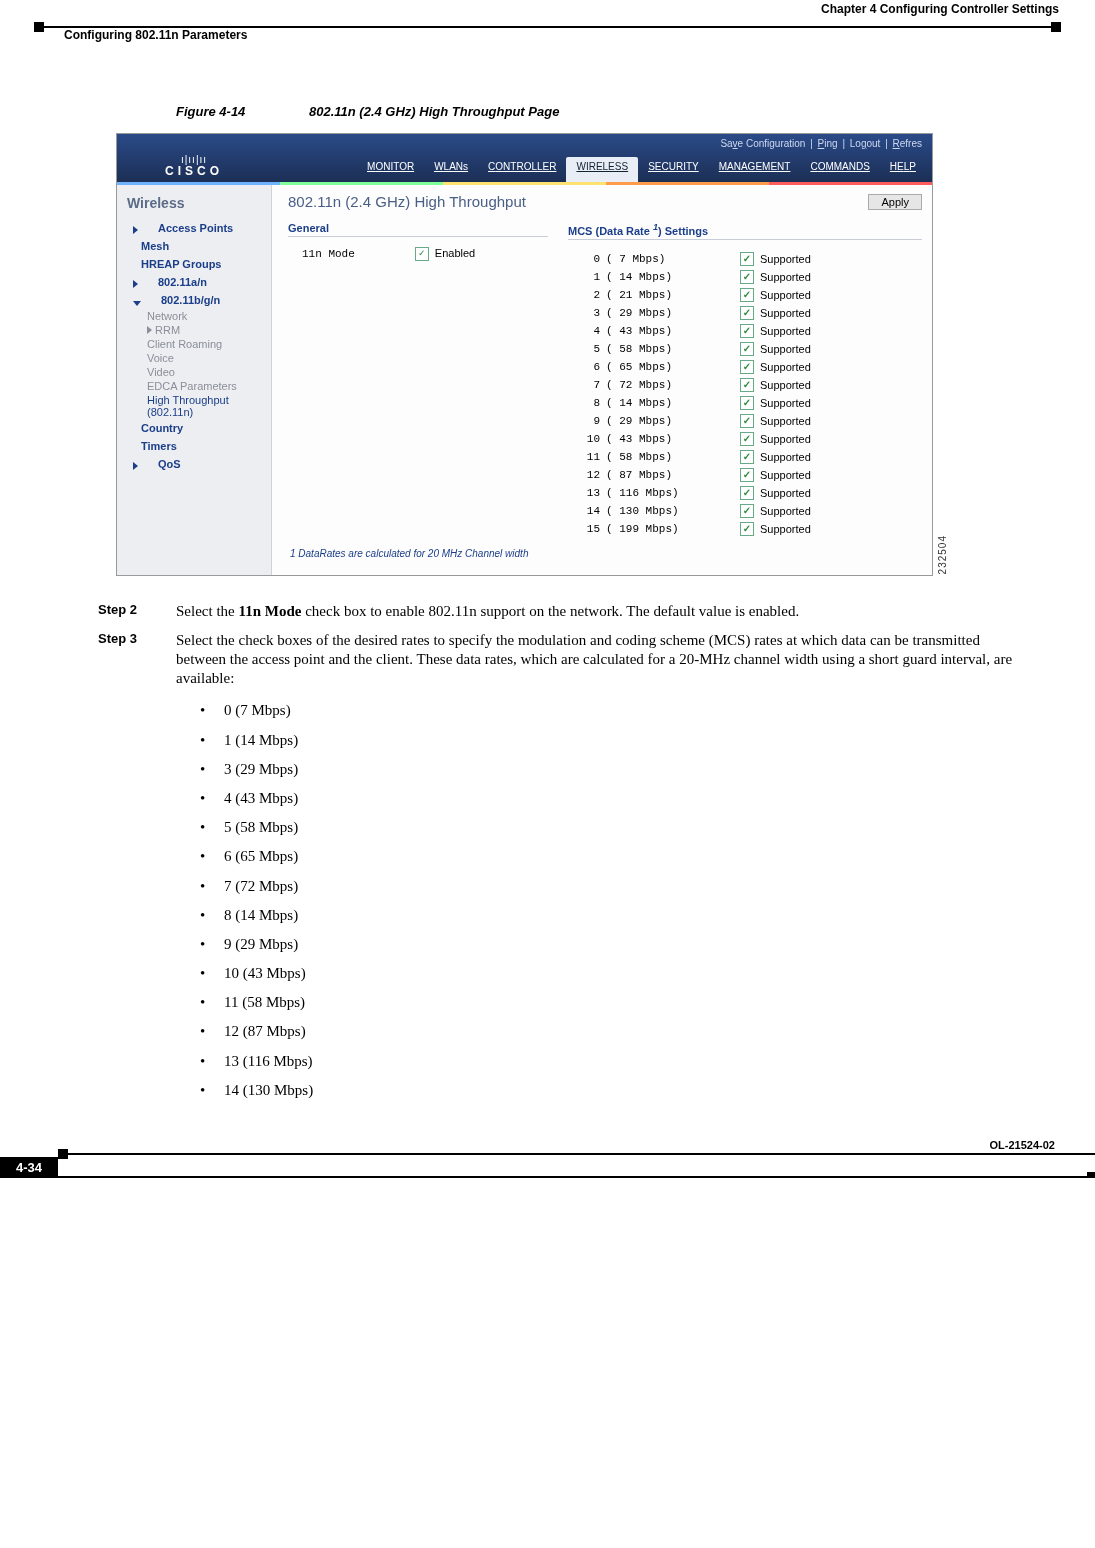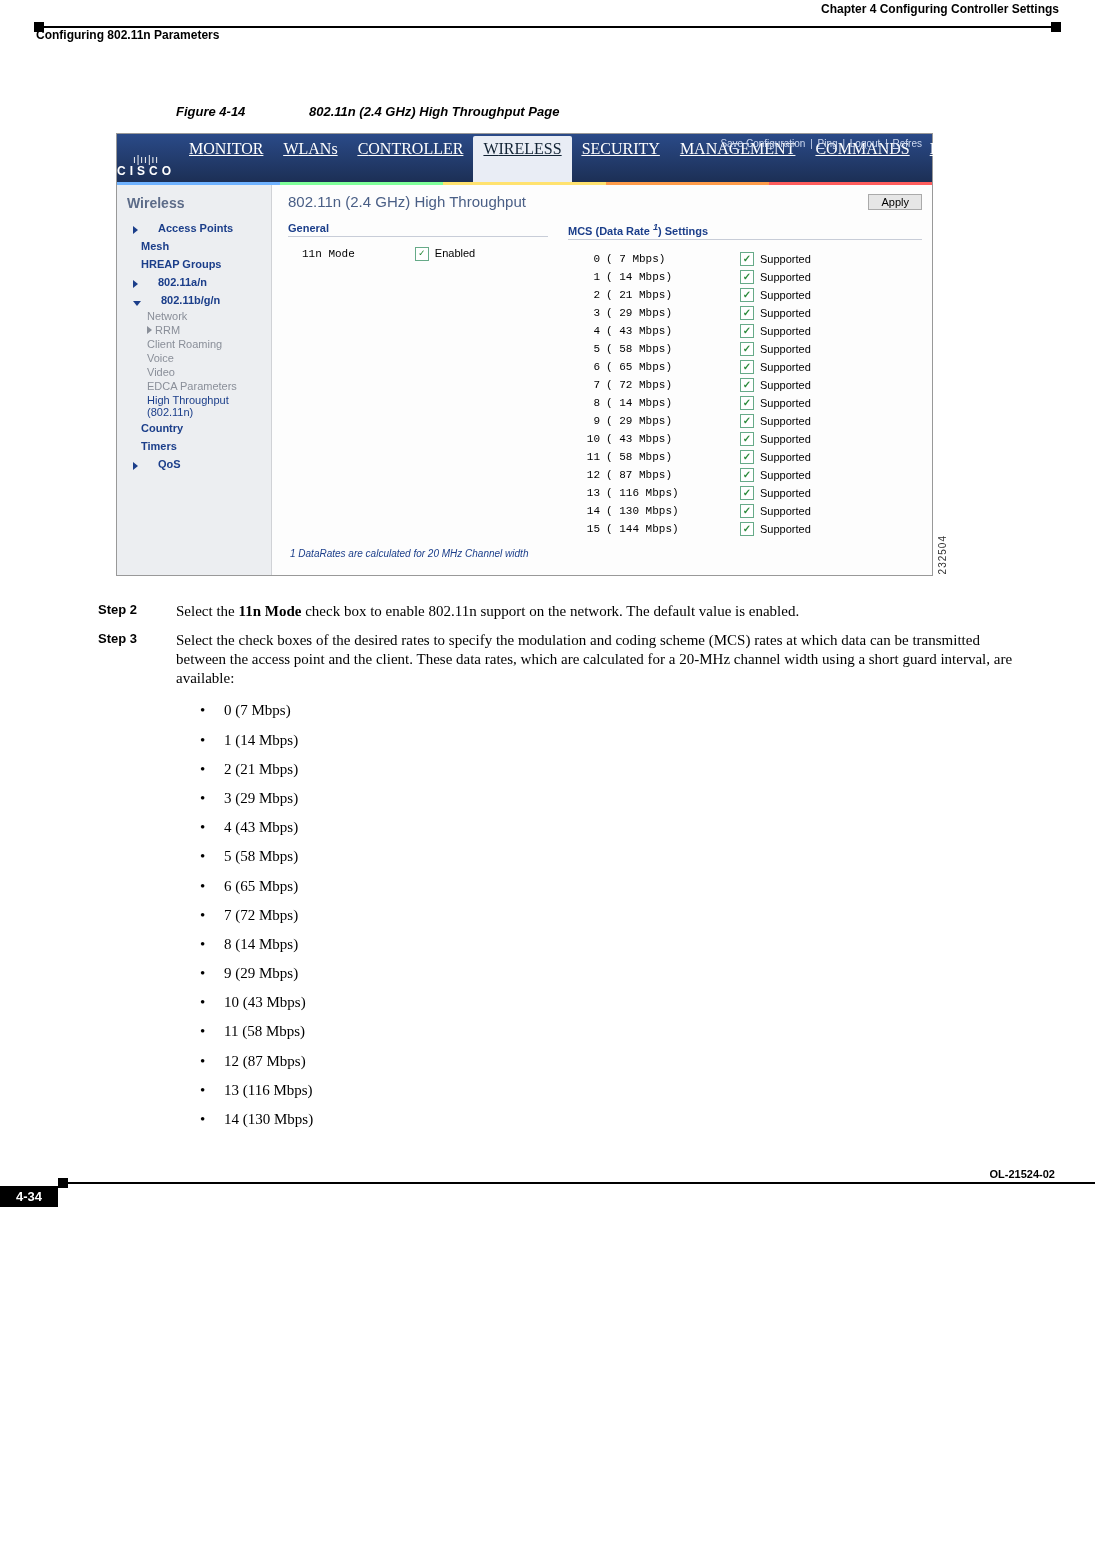--- a/index.html
+++ b/index.html
@@ -36,21 +36,21 @@
   }
   .running-head {
     display: flex;
     justify-content: space-between;
     font-family: Arial, Helvetica, sans-serif;
     font-size: 12px;
     font-weight: bold;
     padding: 2px 0 2px 0;
   }
   .running-head .right { text-align: right; }
-  .running-head .left { text-align: left; }
+  .running-head .left { text-align: left; margin-left: 28px; }
 
   .figure-caption {
     font-family: Arial, Helvetica, sans-serif;
     font-size: 13px;
     font-weight: bold;
     font-style: italic;
     margin: 60px 0 14px 140px;
   }
   .figure-caption span:first-child { margin-right: 60px; }
 
@@ -101,25 +101,24 @@
   .toplinks u { text-decoration: underline; }
   .tabrow {
     display: flex;
     gap: 0;
     align-items: flex-end;
     height: 24px;
     padding-left: 4px;
   }
   .tabrow .tab {
     color: #fff;
-    font-size: 16px;
-    padding: 4px 10px 24px 10px;
+    font-size: 10px;
+    padding: 4px 10px 10px 10px;
     text-decoration: underline;
     white-space: nowrap;
-    font-family: Liberation Serif, serif;
   }
   .tabrow .tab.active {
     background: #e9edf5;
     color: #123;
     text-decoration: underline;
     border-radius: 2px 2px 0 0;
   }
   .tab-underline {
     height: 3px;
     background: linear-gradient(to right,#6fb2ff 0 20%, #7fff9a 20% 40%, #ffe26f 40% 60%, #ff9c4a 60% 80%, #ff5d5d 80% 100%);
@@ -277,21 +276,21 @@
     content:""; position:absolute; left:-2px; top:-6px;
     width:10px; height:10px; background:#000;
   }
   .foot-title {
     font-family: Arial, Helvetica, sans-serif;
     font-size: 12px;
     font-weight: bold;
     margin: 2px 0 0 60px;
   }
   .foot-bar {
-    display:flex; align-items:flex-start; margin-top: 2px; flex-direction: column;
+    display:flex; align-items:flex-end; margin-top: 2px;
   }
   .pgnum {
     background:#000; color:#fff;
     font-family: Arial, sans-serif; font-weight:bold;
     padding: 3px 16px;
     font-size: 13px;
   }
   .foot-line {
     flex:1; height:2px; background:#000; position:relative;
   }
@@ -518,21 +517,21 @@
                 <div class="mcs-row">
                   <span class="idx">14</span>
                   <span class="rate">( 130 Mbps)</span>
                   <span class="sup">
                     <span class="chk"></span>
                     <span>Supported</span>
                   </span>
                 </div>
                 <div class="mcs-row">
                   <span class="idx">15</span>
-                  <span class="rate">( 144 Mbps)</span>
+                  <span class="rate">( 199 Mbps)</span>
                   <span class="sup">
                     <span class="chk"></span>
                     <span>Supported</span>
                   </span>
                 </div>
               </div>
           </div>
         </div>
 
         <div class="footnote">1 DataRates are calculated for 20 MHz Channel width</div>
@@ -548,21 +547,20 @@
         <span>Select the </span><b>11n Mode</b><span> check box to enable 802.11n support on the network. The default value is enabled.</span>
       </div>
     </div>
     <div class="step-row">
       <div class="step-label">Step 3</div>
       <div class="step-body">
         <span>Select the check boxes of the desired rates to specify the modulation and coding scheme (MCS) rates at which data can be transmitted between the access point and the client. These data rates, which are calculated for a 20-MHz channel width using a short guard interval, are available:</span>
         <ul class="bullets" id="bullet-list">
             <li>0 (7 Mbps)</li>
             <li>1 (14 Mbps)</li>
-            <li>2 (21 Mbps)</li>
             <li>3 (29 Mbps)</li>
             <li>4 (43 Mbps)</li>
             <li>5 (58 Mbps)</li>
             <li>6 (65 Mbps)</li>
             <li>7 (72 Mbps)</li>
             <li>8 (14 Mbps)</li>
             <li>9 (29 Mbps)</li>
             <li>10 (43 Mbps)</li>
             <li>11 (58 Mbps)</li>
             <li>12 (87 Mbps)</li>

